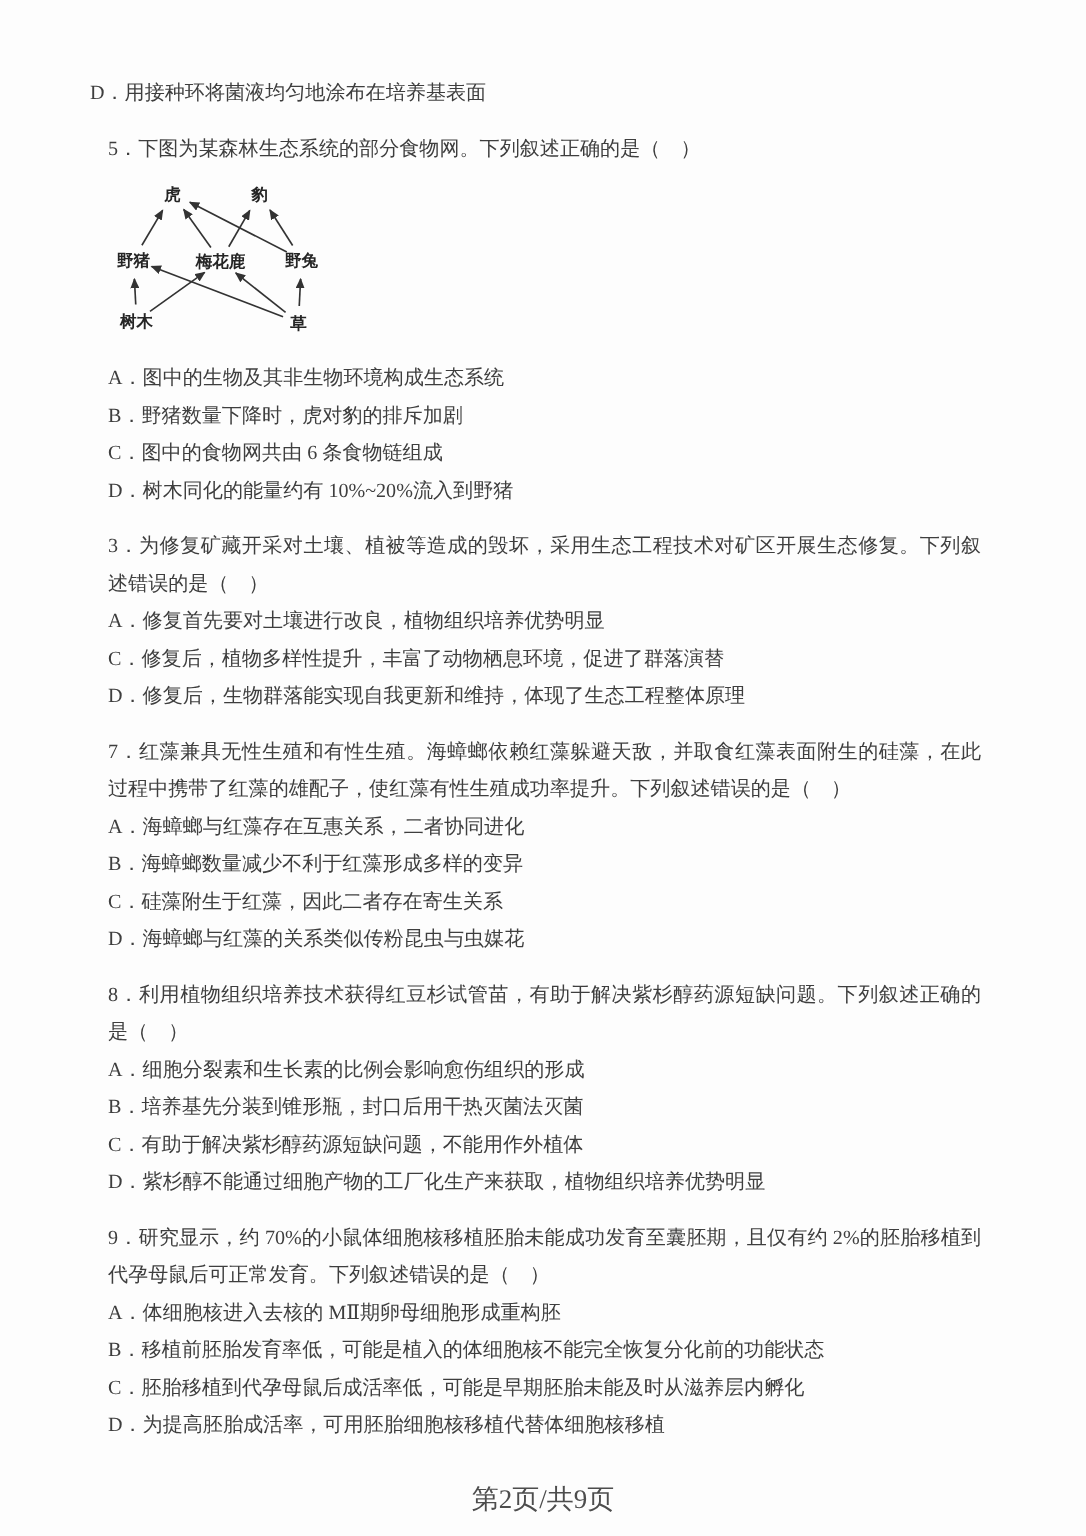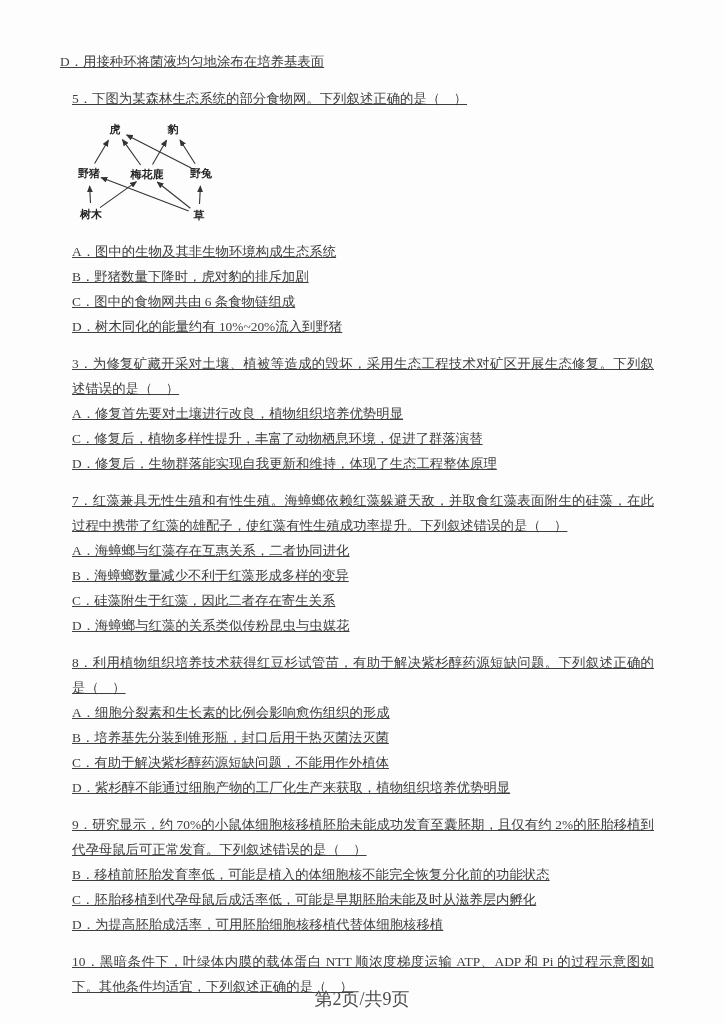--- a/index.html
+++ b/index.html
@@ -4,21 +4,20 @@
 <style>
   html,body{margin:0;padding:0;}
   body{background:#ffffff;width:724px;height:1024px;}
   .page{
     position:relative;
     width:724px;height:1024px;
     background:#fdfdfd;
     overflow:hidden;
     font-family:"Liberation Serif","DejaVu Serif",serif;
     color:#3e3e3e;
-    text-decoration:underline;
   }
   .content{padding:49px 58px 0 60px;}
   .para{
     margin:0;
     font-size:13.4px;
     line-height:25px;
     text-align:justify;
     word-break:break-all;
   }
   .question{margin:12px;}
@@ -94,25 +93,23 @@
     <div class="question">
       <p class="para">8．利用植物组织培养技术获得红豆杉试管苗，有助于解决紫杉醇药源短缺问题。下列叙述正确的是（　）</p>
       <p class="para">A．细胞分裂素和生长素的比例会影响愈伤组织的形成</p>
       <p class="para">B．培养基先分装到锥形瓶，封口后用干热灭菌法灭菌</p>
       <p class="para">C．有助于解决紫杉醇药源短缺问题，不能用作外植体</p>
       <p class="para">D．紫杉醇不能通过细胞产物的工厂化生产来获取，植物组织培养优势明显</p>
     </div>
 
     <div class="question">
       <p class="para">9．研究显示，约 70%的小鼠体细胞核移植胚胎未能成功发育至囊胚期，且仅有约 2%的胚胎移植到代孕母鼠后可正常发育。下列叙述错误的是（　）</p>
+      <p class="para">A．体细胞核进入去核的 MⅡ期卵母细胞形成重构胚</p>
       <p class="para">B．移植前胚胎发育率低，可能是植入的体细胞核不能完全恢复分化前的功能状态</p>
       <p class="para">C．胚胎移植到代孕母鼠后成活率低，可能是早期胚胎未能及时从滋养层内孵化</p>
       <p class="para">D．为提高胚胎成活率，可用胚胎细胞核移植代替体细胞核移植</p>
     </div>
 
-    <div class="question">
-      <p class="para">10．黑暗条件下，叶绿体内膜的载体蛋白 NTT 顺浓度梯度运输 ATP、ADP 和 Pi 的过程示意图如下。其他条件均适宜，下列叙述正确的是（　）</p>
-    </div>
 
   </div>
 
   <div class="footer">第2页/共9页</div>
 </div>
 
 </body></html>

